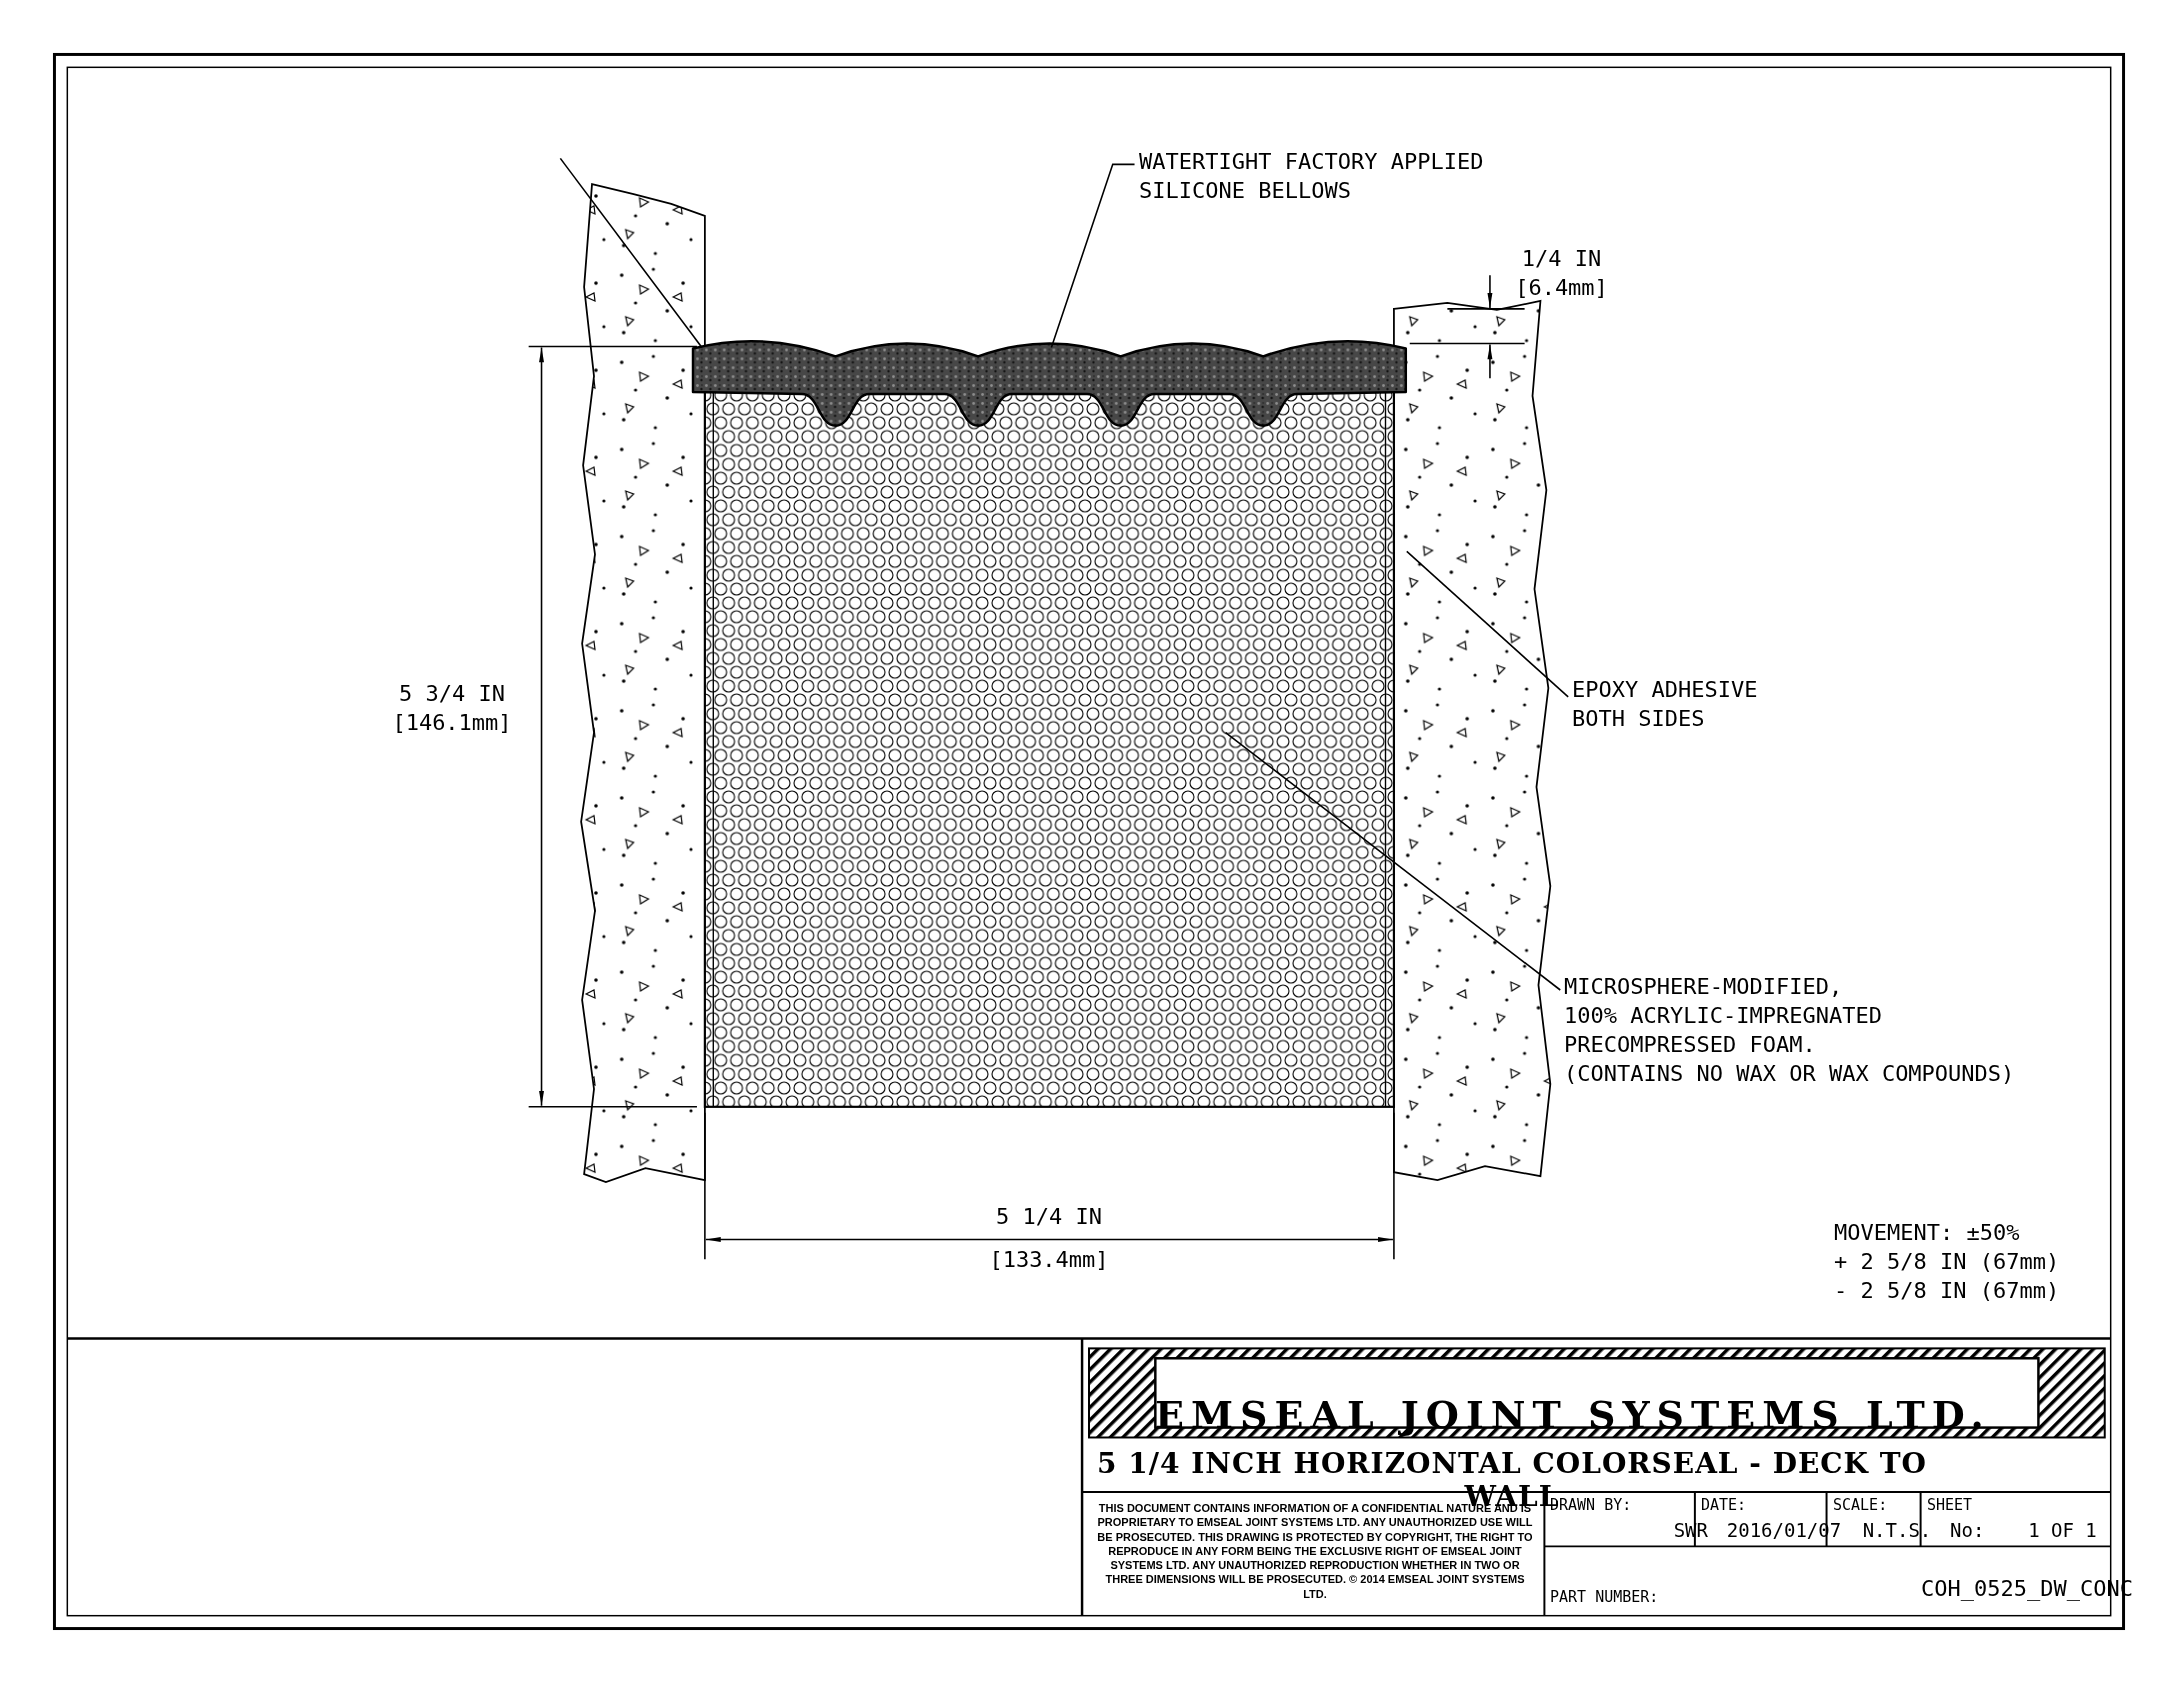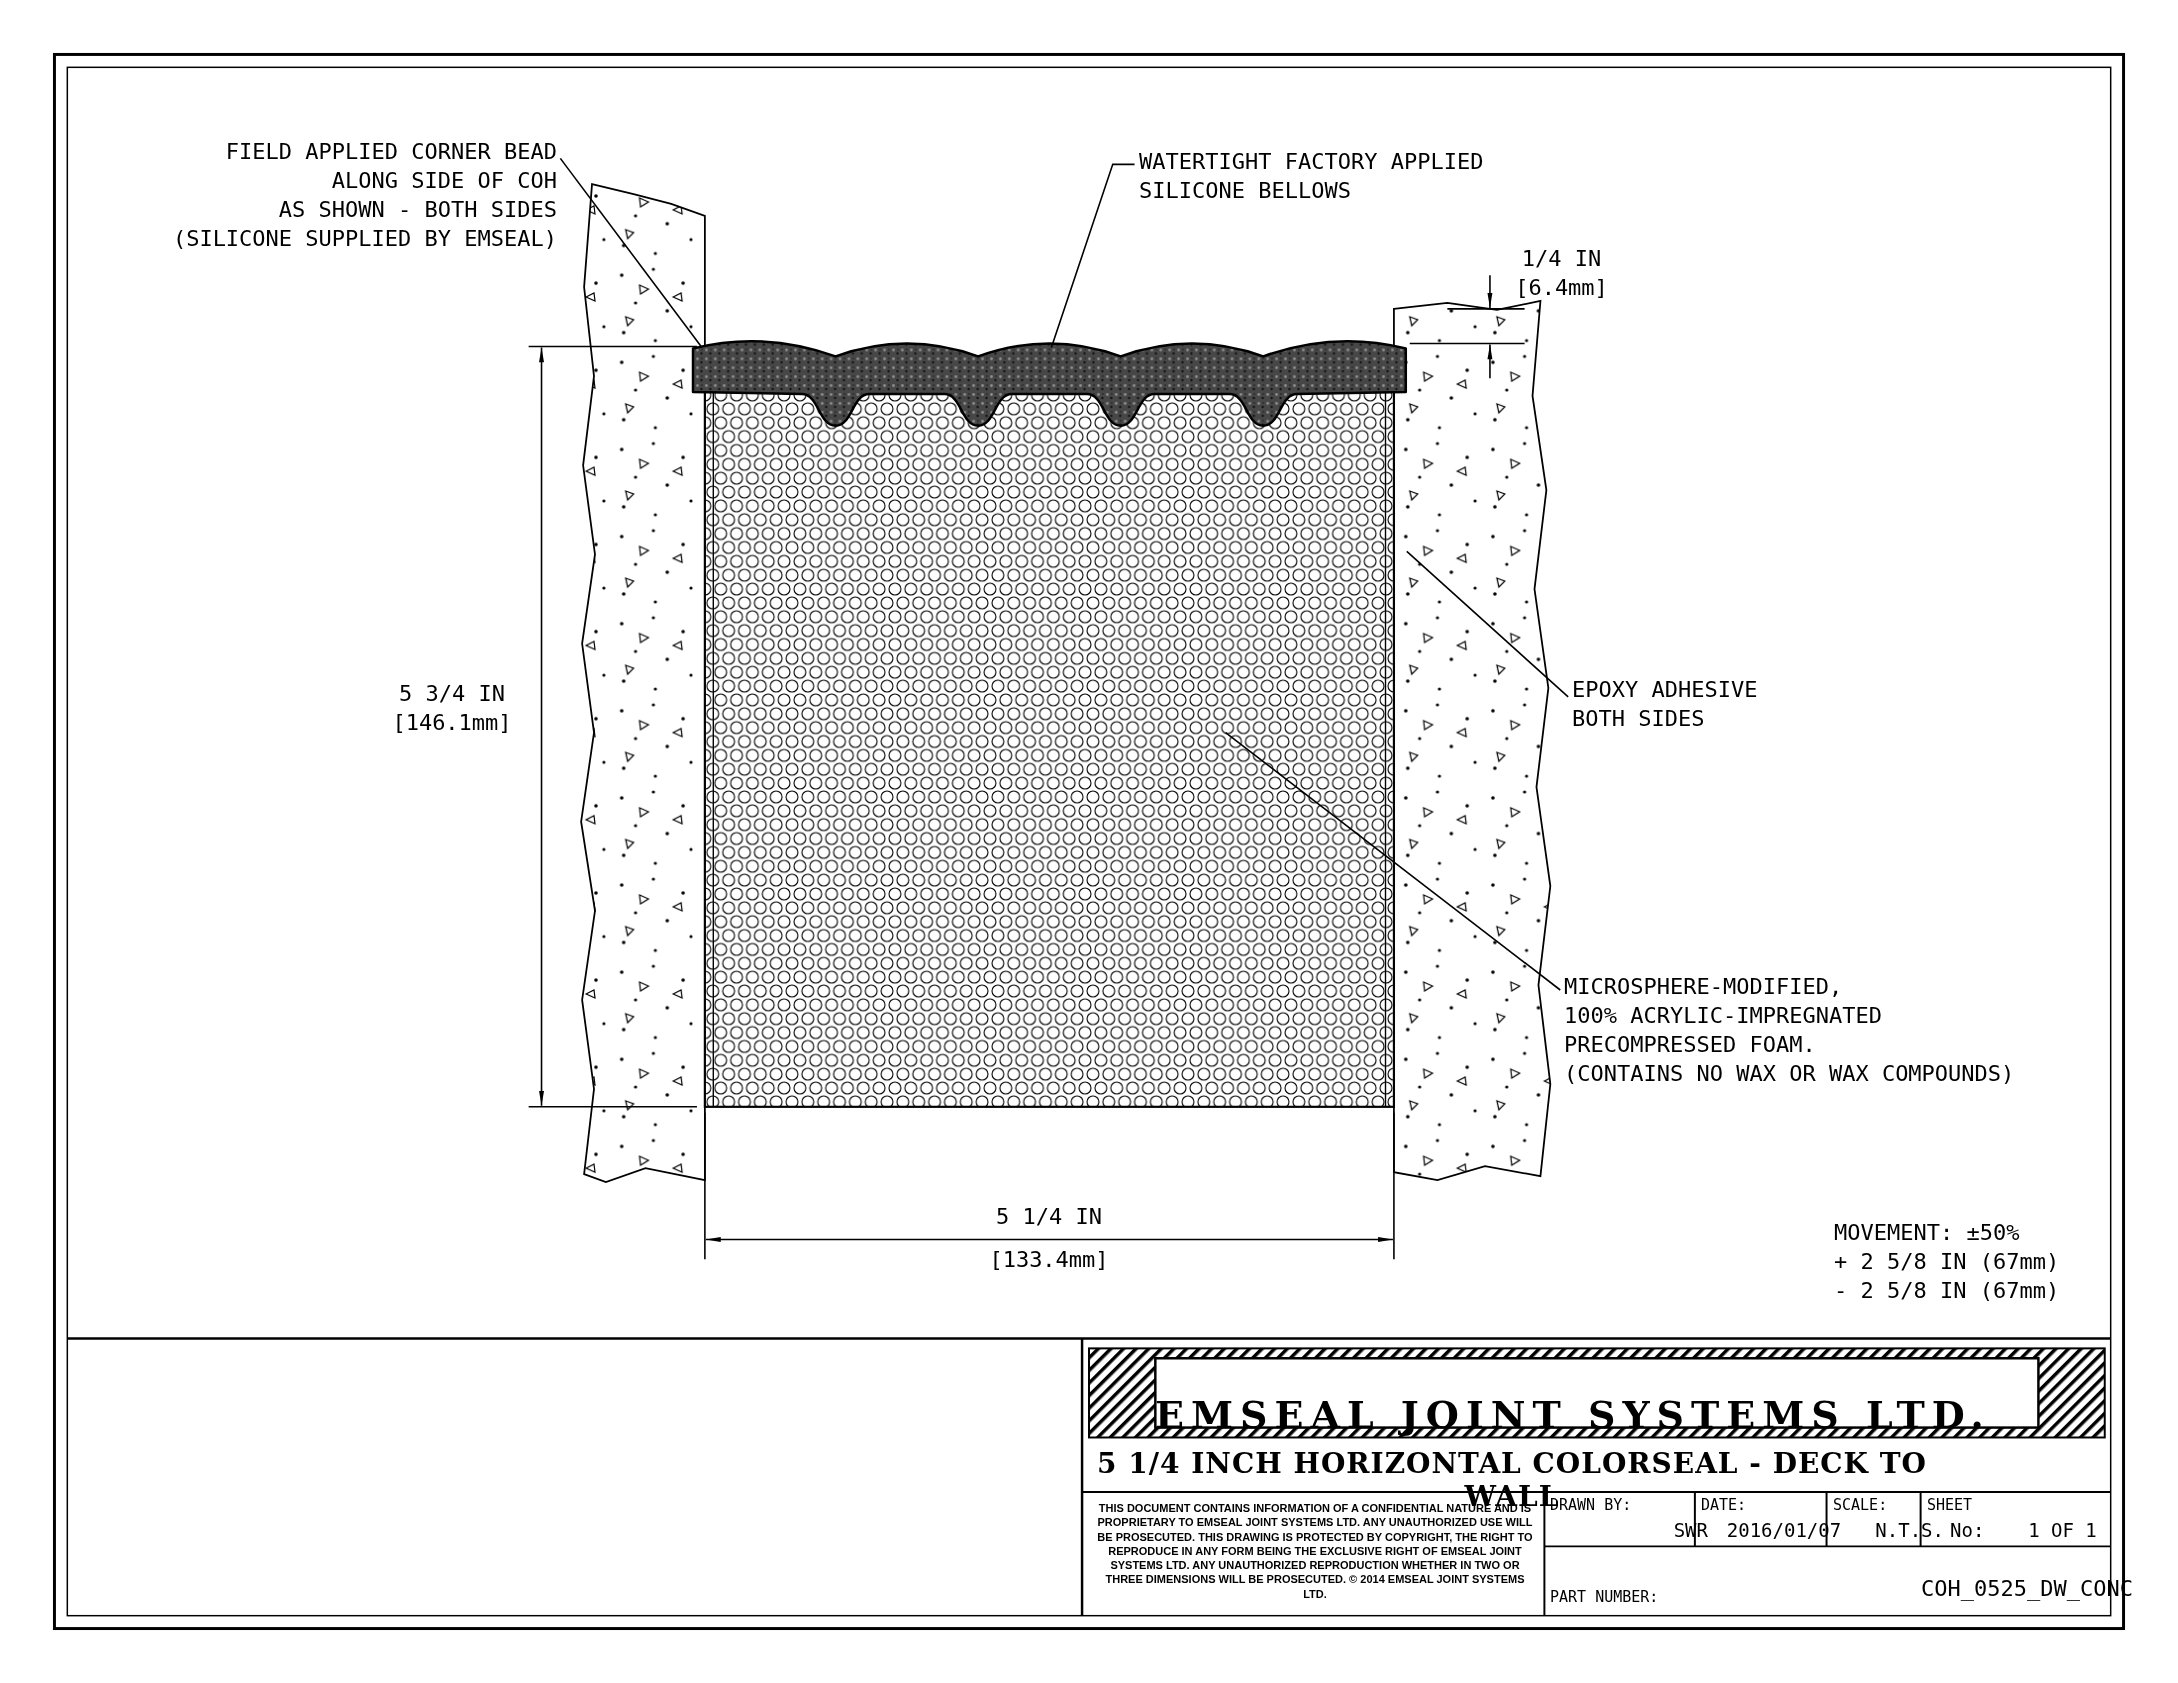--- a/index.html
+++ b/index.html
@@ -120,24 +120,20 @@
       <rect x="1167" y="1372" width="892" height="70" fill="#ffffff" stroke="#000" stroke-width="2.5"></rect>
       <line x1="1093" y1="1507" x2="2132" y2="1507" stroke="#000" stroke-width="2"></line>
       <line x1="1560" y1="1507" x2="1560" y2="1632" stroke="#000" stroke-width="2"></line>
       <line x1="1560" y1="1562" x2="2132" y2="1562" stroke="#000" stroke-width="2"></line>
       <line x1="1712" y1="1507" x2="1712" y2="1562" stroke="#000" stroke-width="2"></line>
       <line x1="1845" y1="1507" x2="1845" y2="1562" stroke="#000" stroke-width="2"></line>
       <line x1="1940" y1="1507" x2="1940" y2="1562" stroke="#000" stroke-width="2"></line>
     </g>
   </svg>
 
-  <div class="t right" style="left:119px;top:137px;width:438px;">FIELD APPLIED CORNER BEAD
-ALONG SIDE OF COH
-AS SHOWN - BOTH SIDES
-(SILICONE SUPPLIED BY EMSEAL)</div>
 
   <div class="t" style="left:1139px;top:147px;">WATERTIGHT FACTORY APPLIED
 SILICONE BELLOWS</div>
 
   <div class="t center" style="left:1497px;top:244px;width:129px;">1/4 IN
 [6.4mm]</div>
 
   <div class="t" style="left:1572px;top:675px;">EPOXY ADHESIVE
 BOTH SIDES</div>
 
@@ -162,21 +158,21 @@
 
   <div class="legal" style="left:1097px;top:1501px;width:436px;">THIS DOCUMENT CONTAINS INFORMATION OF A CONFIDENTIAL NATURE AND IS PROPRIETARY TO EMSEAL JOINT SYSTEMS LTD. ANY UNAUTHORIZED USE WILL BE PROSECUTED. THIS DRAWING IS PROTECTED BY COPYRIGHT, THE RIGHT TO REPRODUCE IN ANY FORM BEING THE EXCLUSIVE RIGHT OF EMSEAL JOINT SYSTEMS LTD. ANY UNAUTHORIZED REPRODUCTION WHETHER IN TWO OR THREE DIMENSIONS WILL BE PROSECUTED. © 2014 EMSEAL JOINT SYSTEMS LTD.</div>
 
   <div class="lbl" style="left:1550px;top:1496px;">DRAWN BY:</div>
   <div class="val" style="left:1544px;top:1519px;width:141px;text-align:right;">SWR</div>
 
   <div class="lbl" style="left:1701px;top:1496px;">DATE:</div>
   <div class="val" style="left:1695px;top:1519px;width:132px;text-align:center;">2016/01/07</div>
 
   <div class="lbl" style="left:1833px;top:1496px;">SCALE:</div>
-  <div class="val" style="left:1827px;top:1519px;width:94px;text-align:right;">N.T.S.</div>
+  <div class="val" style="left:1827px;top:1519px;width:94px;text-align:center;">N.T.S.</div>
 
   <div class="lbl" style="left:1927px;top:1496px;">SHEET</div>
   <div class="val" style="left:1927px;top:1519px;">No:</div>
   <div class="val" style="left:1980px;top:1519px;width:119px;text-align:center;">1 OF 1</div>
 
   <div class="lbl" style="left:1550px;top:1549px;margin-top:39px;">PART NUMBER:</div>
   <div class="val" style="left:1544px;top:1576px;width:566px;text-align:right;font-size:22px;">COH_0525_DW_CONC</div>
 
 </div>
 

